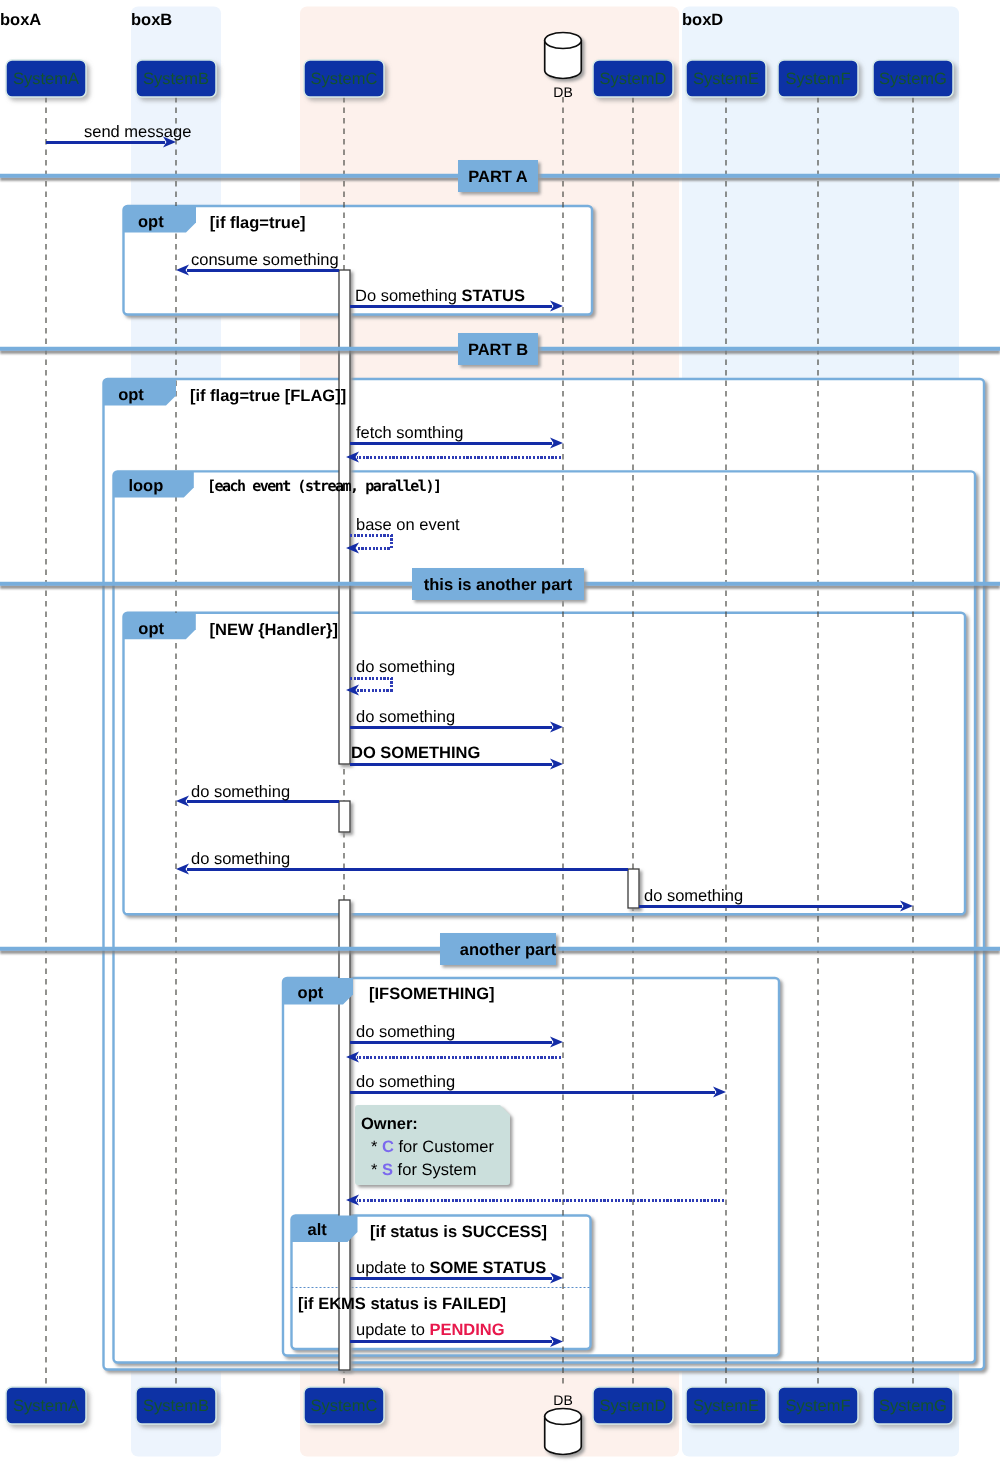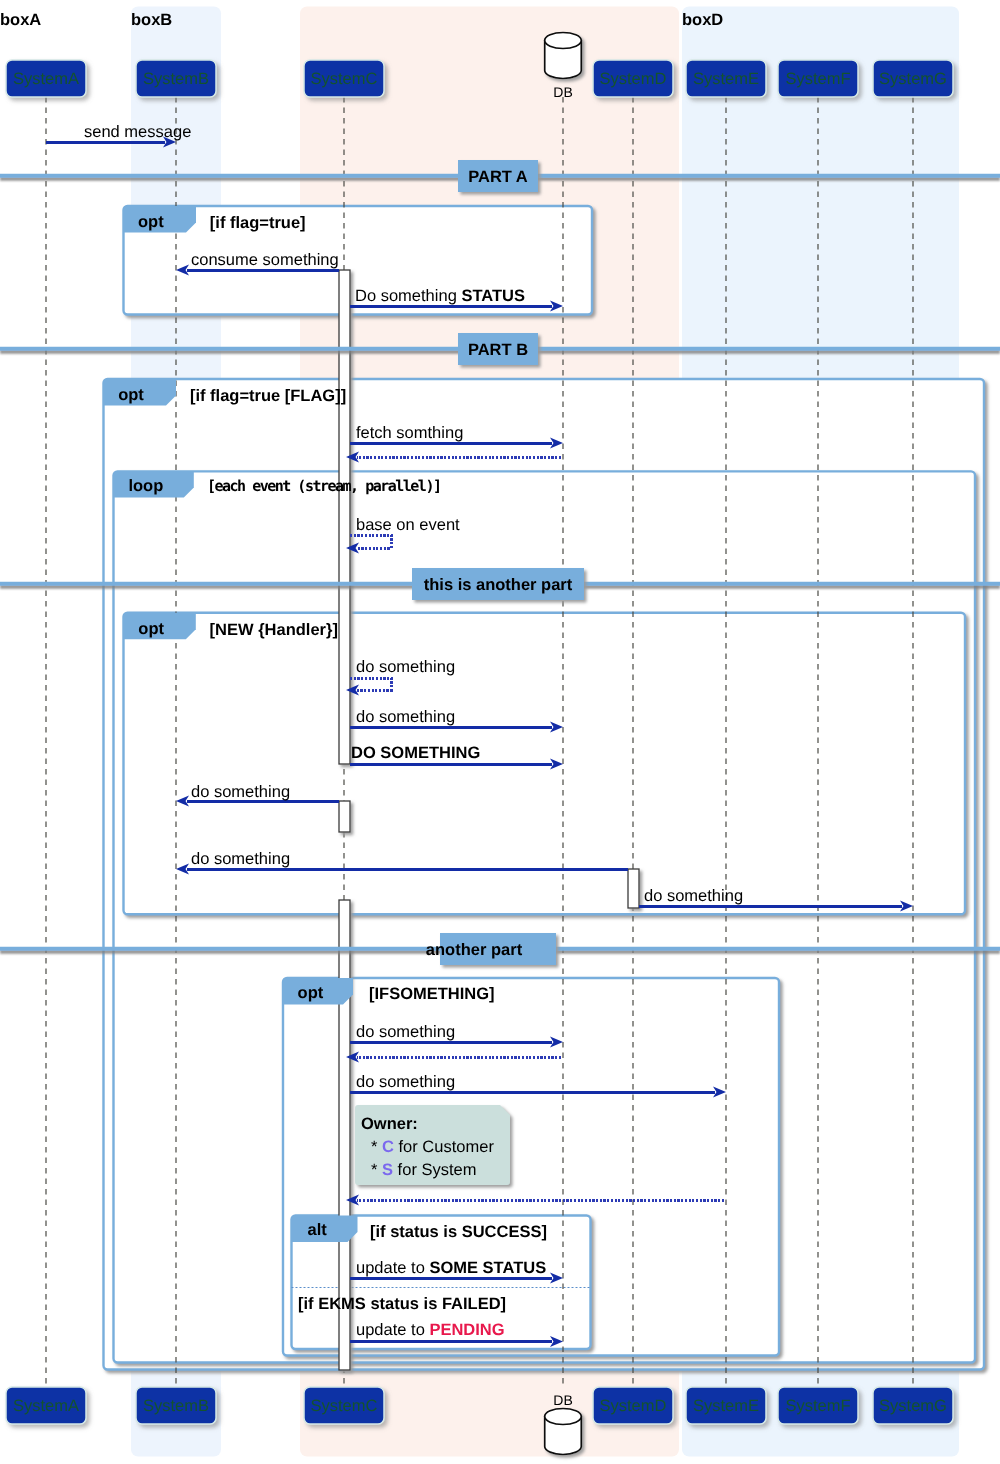--- a/index.html
+++ b/index.html
@@ -99,21 +99,21 @@
   <g fill="#78AEDC" filter="url(#shadow2)">
     <rect x="458" y="160" width="80" height="32"></rect>
     <rect x="458" y="333" width="80" height="32"></rect>
     <rect x="412" y="568" width="172" height="32"></rect>
     <rect x="440" y="933" width="116" height="32"></rect>
   </g>
 </svg>
 <div class="txt divlbl" style="left:458px;top:168px;width:80px;text-align:center;">PART A</div>
 <div class="txt divlbl" style="left:458px;top:341px;width:80px;text-align:center;">PART B</div>
 <div class="txt divlbl" style="left:412px;top:576px;width:172px;text-align:center;">this is another part</div>
-<div class="txt divlbl" style="left:416px;top:941px;width:116px;text-align:center;">another part</div>
+<div class="txt divlbl" style="left:450px;top:941px;width:116px;text-align:center;">another part</div>
 
 <svg class="layer">
   <g stroke="#132CA6" stroke-width="3" fill="none" shape-rendering="crispEdges">
     <line x1="46" y1="142" x2="165" y2="142"></line>
     <line x1="339" y1="270" x2="187" y2="270"></line>
     <line x1="350" y1="306" x2="552" y2="306"></line>
     <line x1="350" y1="443" x2="552" y2="443"></line>
     <line x1="350" y1="727" x2="552" y2="727"></line>
     <line x1="350" y1="764" x2="552" y2="764"></line>
     <line x1="339" y1="801" x2="187" y2="801"></line>

